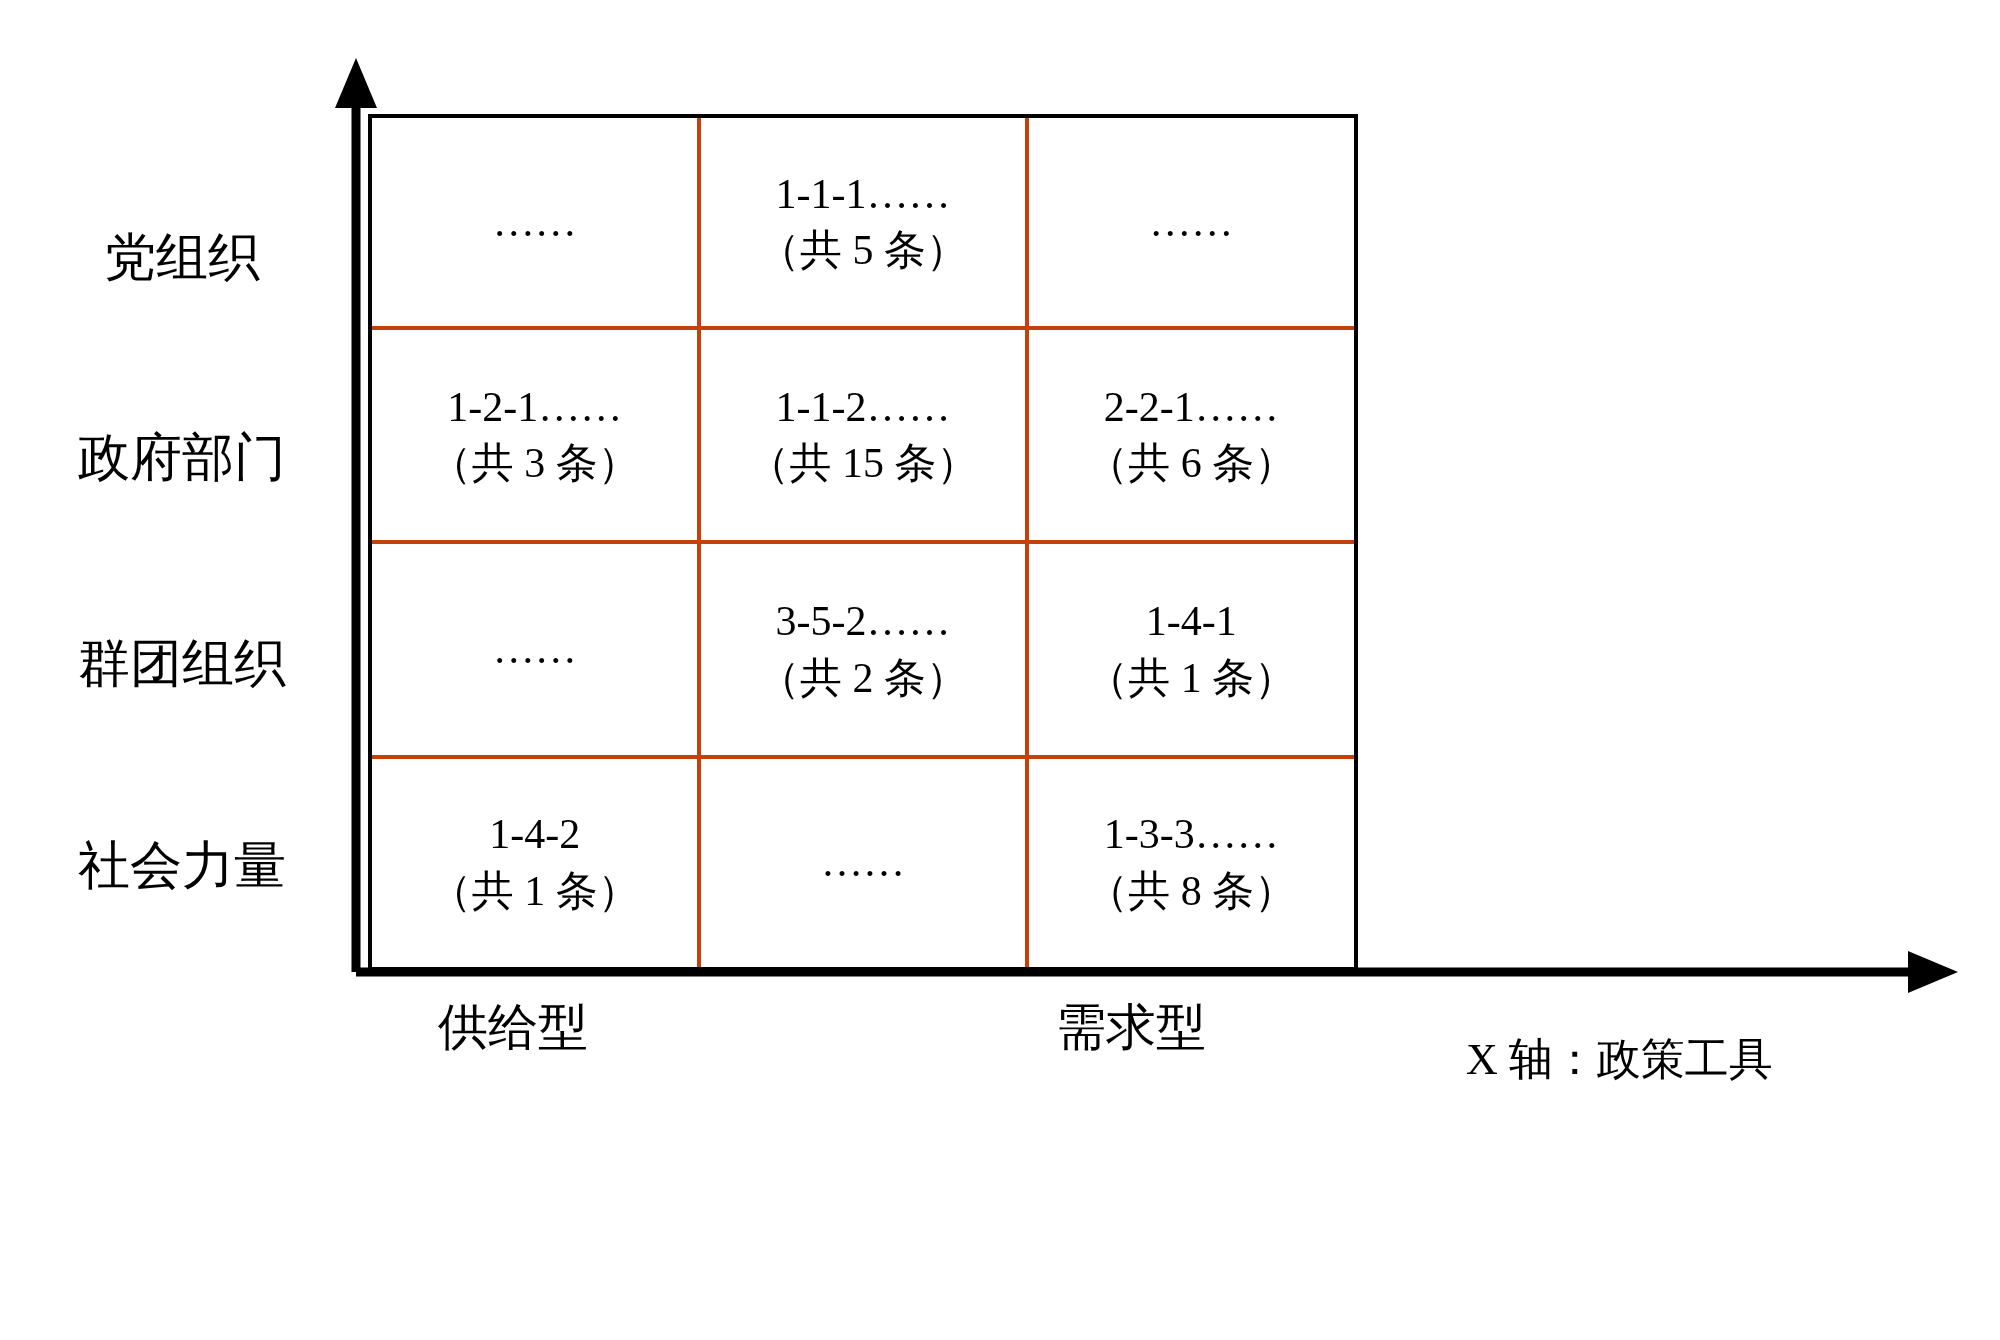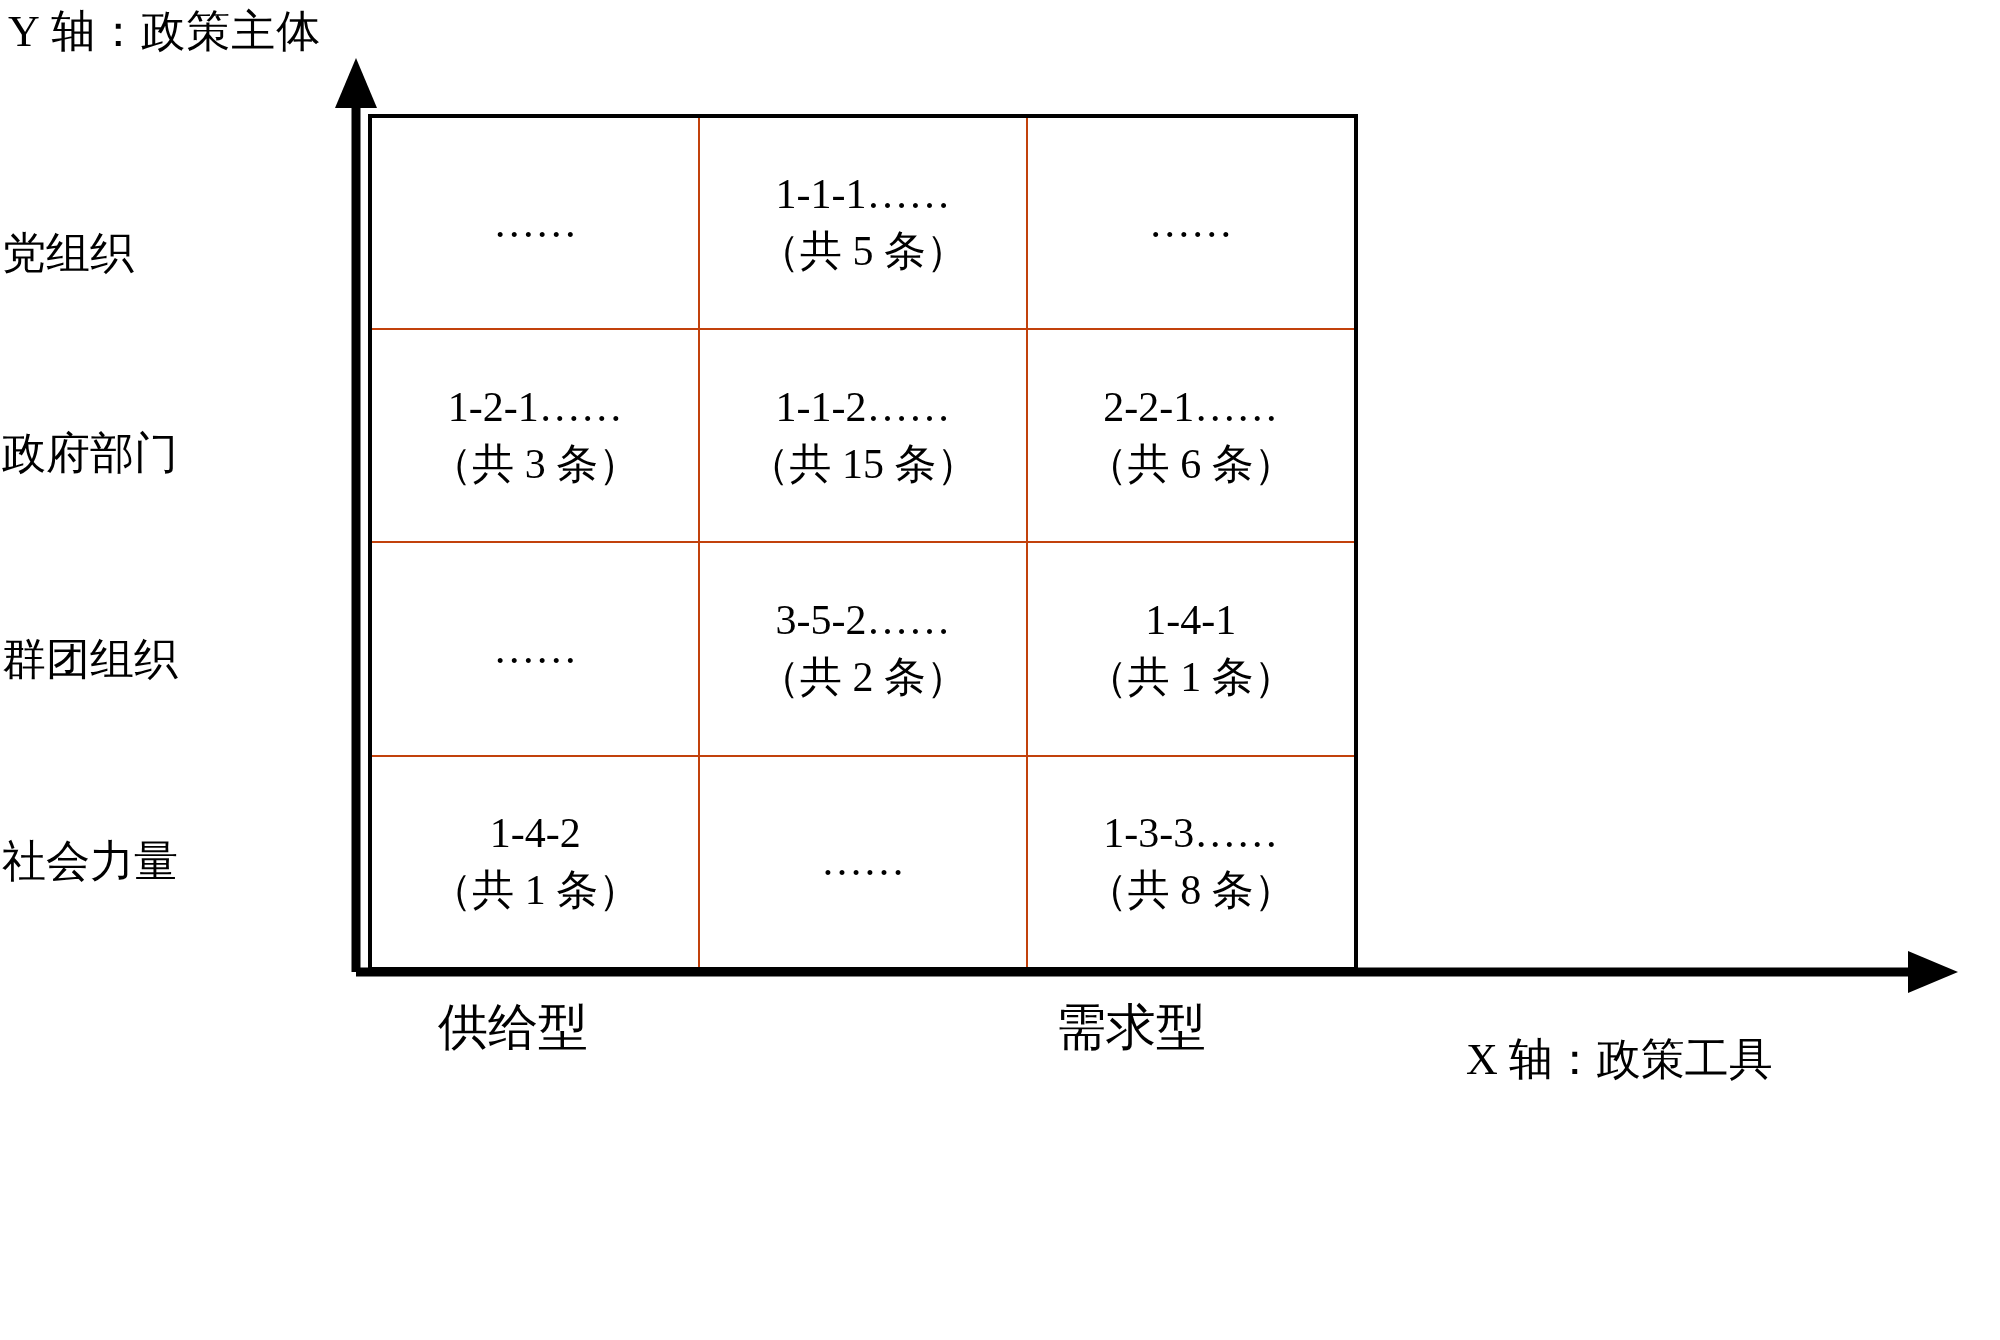--- a/index.html
+++ b/index.html
@@ -57,21 +57,21 @@
     border-collapse: collapse;
     background: #ffffff;
   }
   #matrix table {
     width: 100%;
     height: 100%;
     border-collapse: collapse;
     table-layout: fixed;
   }
   #matrix td {
-    border: 2px solid #c2410c;
+    border: 4px solid #c2410c;
     text-align: center;
     vertical-align: middle;
     padding: 0;
   }
   #matrix tr:first-child td { border-top: none; }
   #matrix tr:last-child td  { border-bottom: none; }
   #matrix td:first-child    { border-left: none; }
   #matrix td:last-child     { border-right: none; }
 
   .cell-inner {
@@ -80,22 +80,22 @@
     white-space: nowrap;
   }
   .cell-line1 { display: block; }
   .cell-line2 { display: block; }
 
   
   .row-label {
     position: absolute;
     right: 1638px;          
     width: 360px;
-    text-align: left;
-    font-size: 44px;
+    text-align: center;
+    font-size: 52px;
     white-space: nowrap;
     line-height: 1;
   }
 
   
   .col-label {
     position: absolute;
     top: 1000px;
     font-size: 50px;
     white-space: nowrap;
@@ -110,21 +110,20 @@
     font-size: 44px;
     white-space: nowrap;
     line-height: 1.1;
   }
 </style>
 </head>
 <body>
 
 <div id="stage">
 
-  <div class="y-axis-caption">Y 轴：政策主体</div>
 
   <svg class="axis-svg" viewBox="0 0 2000 1340">
 
     <line x1="356" y1="80" x2="356" y2="972" stroke="#000000" stroke-width="9"></line>
     <polygon points="356,58 335,108 377,108" fill="#000000"></polygon>
 
     <line x1="356" y1="972" x2="1930" y2="972" stroke="#000000" stroke-width="9"></line>
     <polygon points="1958,972 1908,951 1908,993" fill="#000000"></polygon>
   </svg>
 

